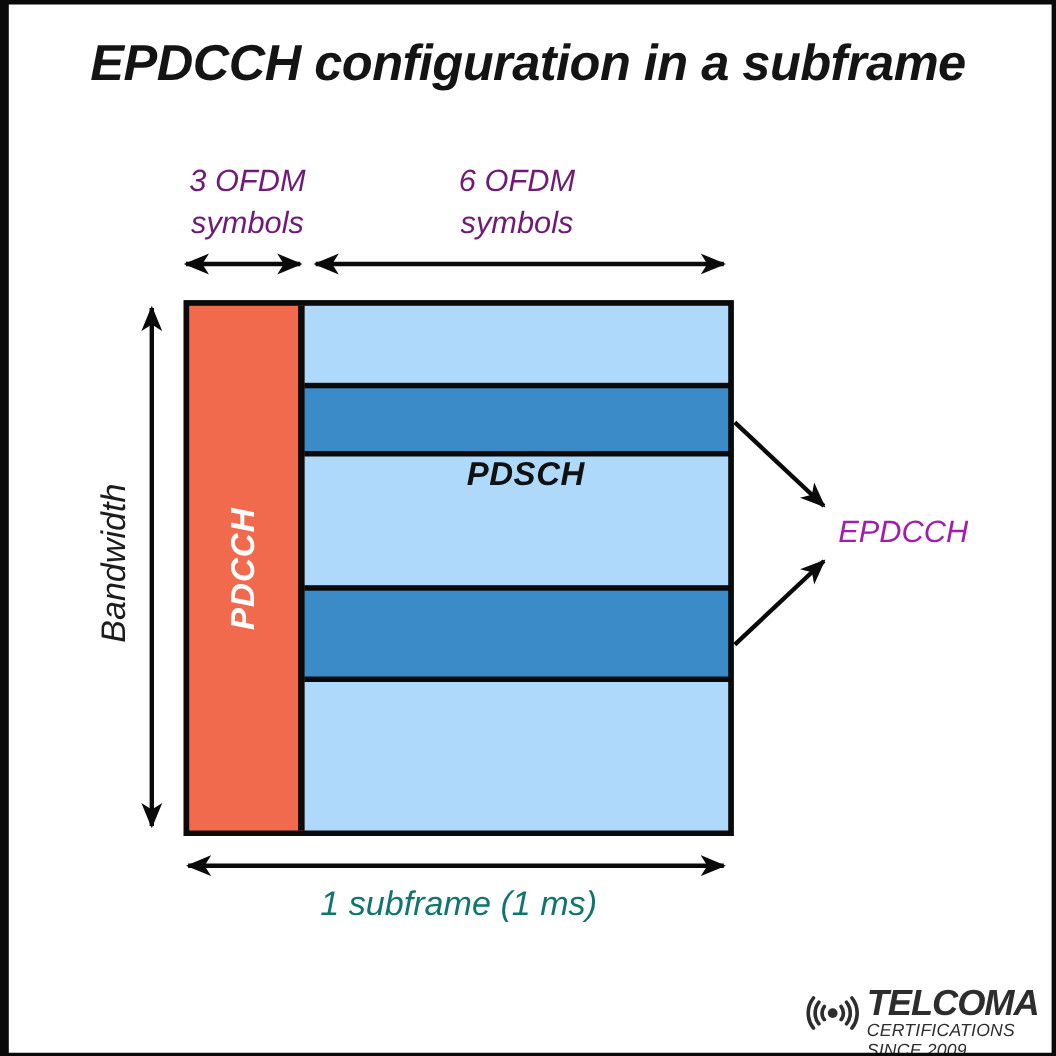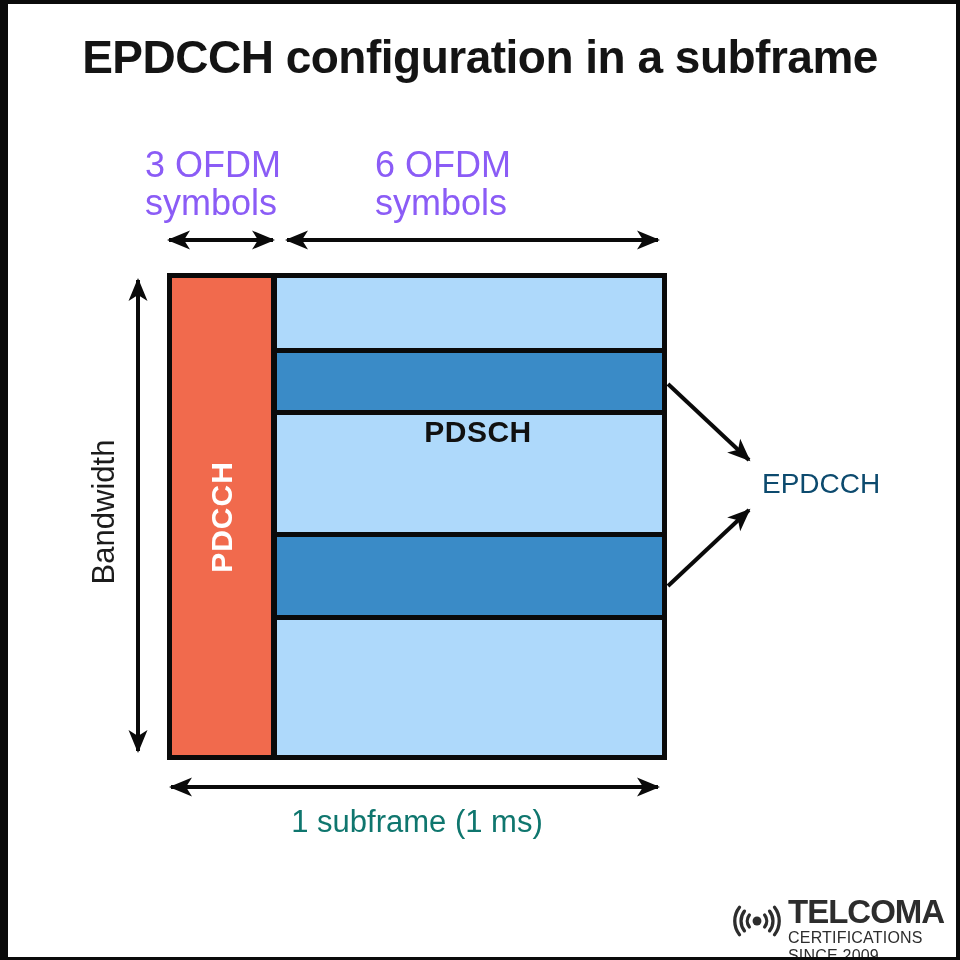--- a/index.html
+++ b/index.html
@@ -8,33 +8,34 @@
     --c-epdcch-dark:#3A8BC7;
     --c-line:#0a0a0a;
     --c-bg:#ffffff;
     --c-logo:#2d2d2d;
   }
   *{box-sizing:border-box;margin:0;padding:0;}
   body{margin:0;background:#e8e8e8;font-family:"Liberation Sans",sans-serif;}
   .canvas{
     position:relative;width:960px;height:960px;background:var(--c-bg);
     overflow:hidden;
+    font-style:italic;
   }
   .frame{
     position:absolute;inset:0;pointer-events:none;z-index:40;
     border-style:solid;border-color:var(--c-line);
     border-width:4px 4px 3px 8px;
   }
   .title{
     position:absolute;left:0;top:30px;width:960px;text-align:center;
     font-size:46px;font-weight:700;letter-spacing:-0.5px;color:#141414;
   }
   .measure-label{
-    position:absolute;text-align:left;color:#8b5cf6;
-    font-size:36px;font-weight:500;line-height:38px;white-space:pre-line;
+    position:absolute;text-align:center;color:#701a75;
+    font-size:28px;font-weight:500;line-height:38px;white-space:pre-line;
   }
   .lbl-3ofdm{left:145px;top:146px;width:160px;}
   .lbl-11ofdm{left:375px;top:146px;width:190px;}
   .arrow-layer{position:absolute;left:0;top:0;width:960px;height:960px;z-index:5;}
   .arrow-layer line{stroke:var(--c-line);stroke-width:4px;}
   .arrow-layer marker path{fill:var(--c-line);}
   .box{
     position:absolute;left:167px;top:273px;width:500px;height:487px;
     border:5px solid var(--c-line);display:flex;background:var(--c-line);
   }
@@ -57,21 +58,21 @@
   .b4{height:78px;}
   .b5{flex:1;}
   .pdsch-label{font-size:30px;font-weight:600;color:#111;letter-spacing:0.5px;}
   .bandwidth-label{
     position:absolute;left:104px;top:512px;white-space:nowrap;
     transform:translate(-50%,-50%) rotate(-90deg);
     font-size:31px;font-weight:500;color:#1c1c1c;
   }
   .epdcch-label{
     position:absolute;left:762px;top:468px;
-    font-size:28px;font-weight:500;color:#0c4a6e;white-space:nowrap;
+    font-size:28px;font-weight:500;color:#a21caf;white-space:nowrap;
   }
   .subframe-label{
     position:absolute;left:167px;top:804px;width:500px;text-align:center;
     font-size:31px;font-weight:500;color:#0f766e;
   }
   .logo{
     position:absolute;left:728px;top:896px;display:flex;align-items:flex-start;
     color:var(--c-logo);z-index:20;
   }
   .logo-icon{width:58px;height:50px;flex:0 0 58px;margin-top:0;}

